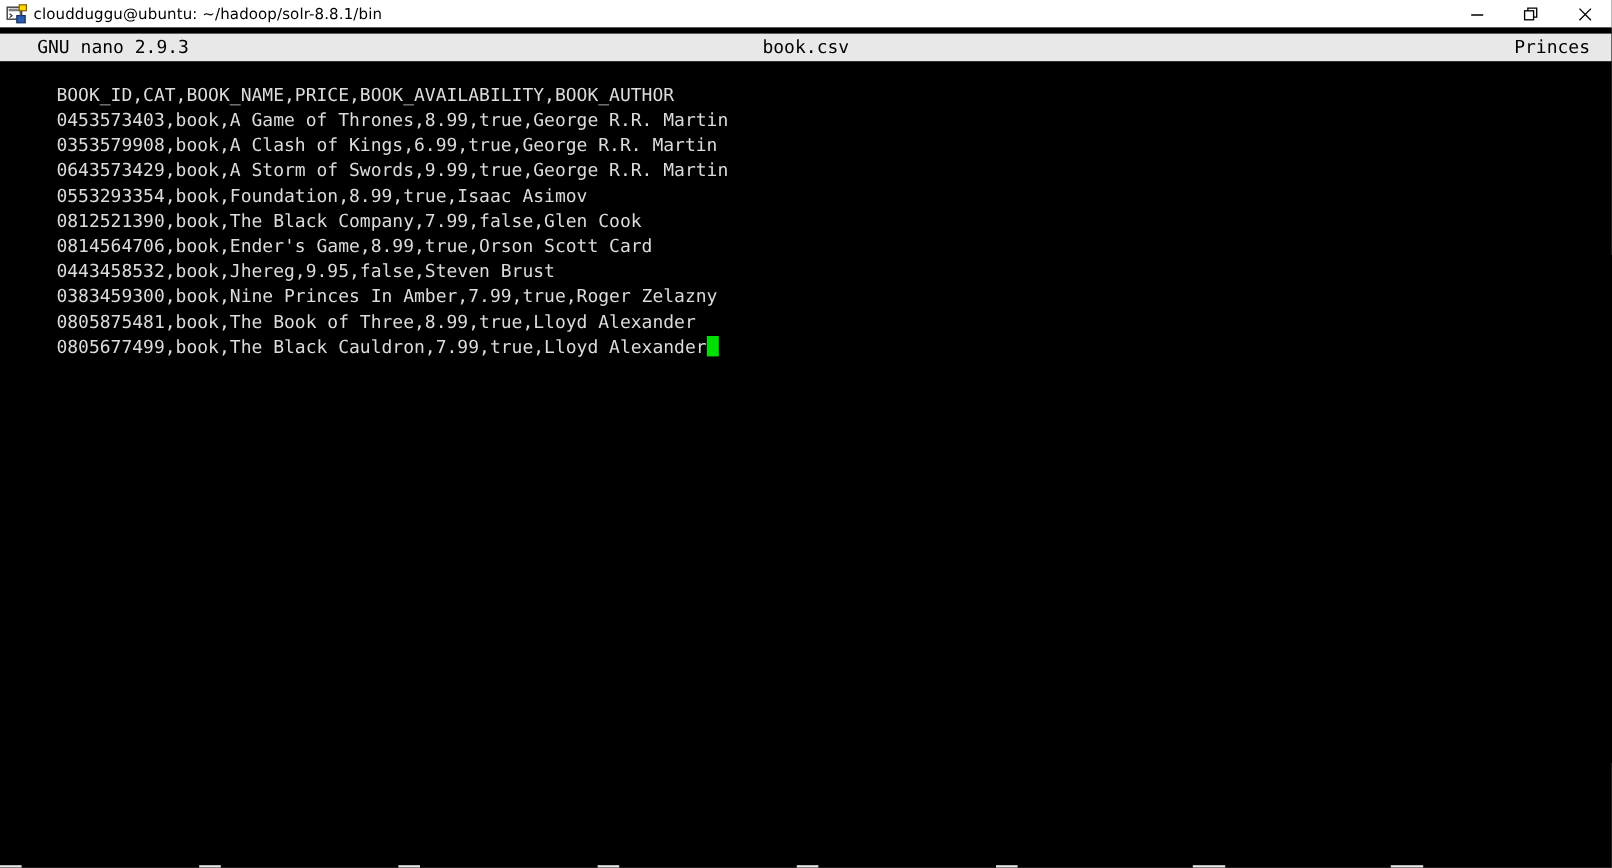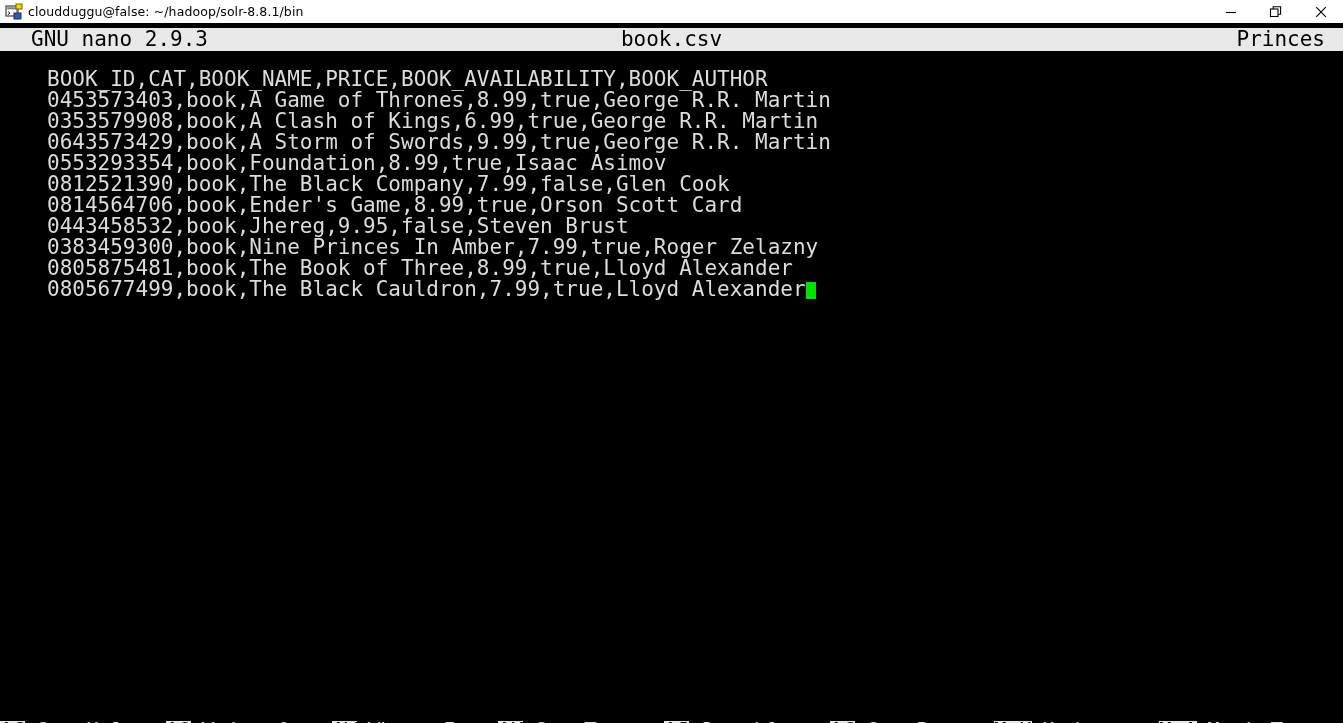--- a/index.html
+++ b/index.html
@@ -71,21 +71,21 @@
   
   .terminal {
     flex: 1;
     background: #000000;
     position: relative;
     overflow: hidden;
   }
 
   .mono {
     font-family: "DejaVu Sans Mono", "Liberation Mono", monospace;
-    font-size: 21px;
+    font-size: 15px;
     line-height: 21px;
     letter-spacing: 0px;
     white-space: pre;
   }
 
   
   .nano-header {
     position: absolute;
     left: 0;
     top: 5px;
@@ -169,21 +169,21 @@
 
   <div class="titlebar">
     <svg class="titlebar-icon" viewBox="0 0 20 18">
       <rect x="2" y="3" width="12" height="10" fill="#ffffff" stroke="#404040" stroke-width="1.2"></rect>
       <rect x="3.2" y="4.2" width="9.6" height="2.2" fill="#808080"></rect>
       <path d="M4 8.5 l2 1.6 l-2 1.6" fill="none" stroke="#303030" stroke-width="1"></path>
       <rect x="12" y="1" width="6" height="5" fill="#ffd700" stroke="#806000" stroke-width="1"></rect>
       <rect x="10" y="10" width="7" height="6" fill="#2a5db0" stroke="#16305e" stroke-width="1"></rect>
       <path d="M13 6 l0 4" stroke="#606060" stroke-width="1.2" fill="none"></path>
     </svg>
-    <div class="titlebar-title">cloudduggu@false: ~/hadoop/solr-8.8.1/bin</div>
+    <div class="titlebar-title">cloudduggu@ubuntu: ~/hadoop/solr-8.8.1/bin</div>
 
     <div class="titlebar-controls">
       <button class="win-btn">
         <svg width="12" height="12" viewBox="0 0 12 12">
           <line x1="1" y1="6.5" x2="11" y2="6.5" stroke="#000000" stroke-width="1.1"></line>
         </svg>
       </button>
       <button class="win-btn">
         <svg width="14" height="14" viewBox="0 0 14 14">
           <rect x="1.5" y="4" width="7.5" height="7.5" fill="none" stroke="#000000" stroke-width="1.1"></rect>

